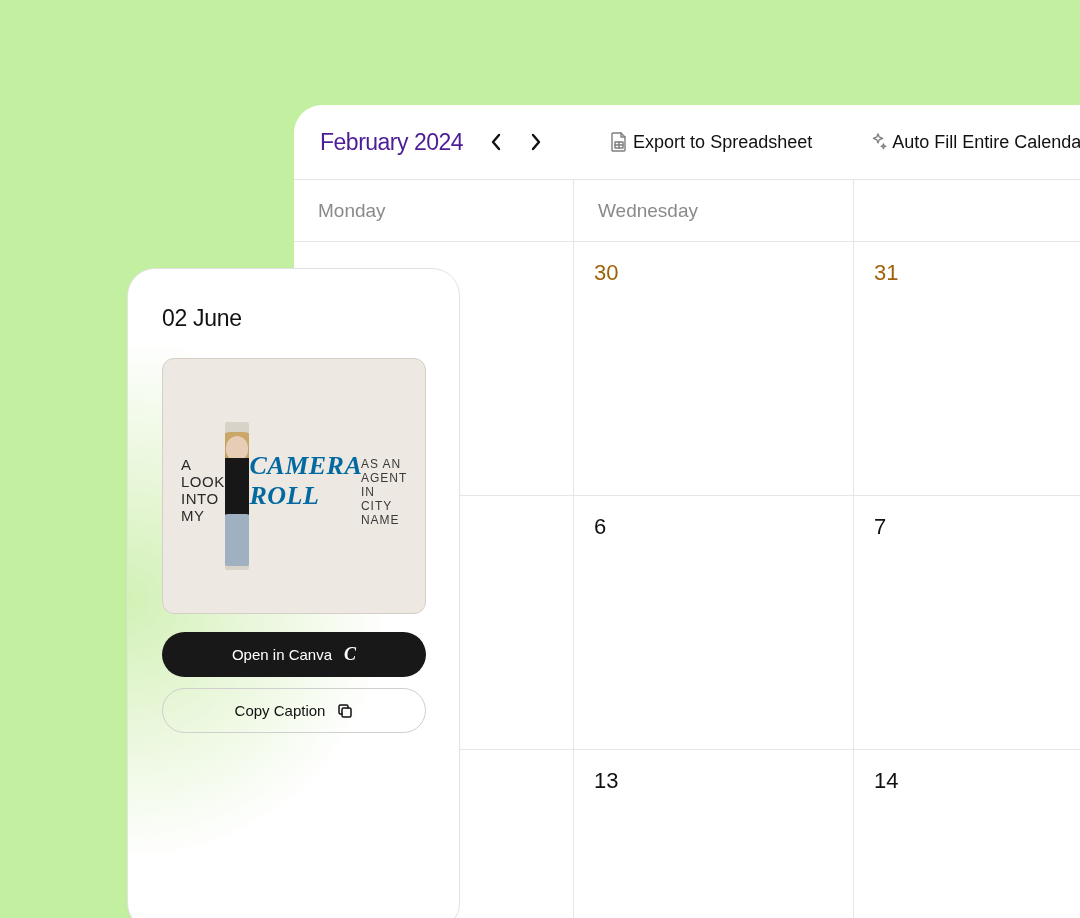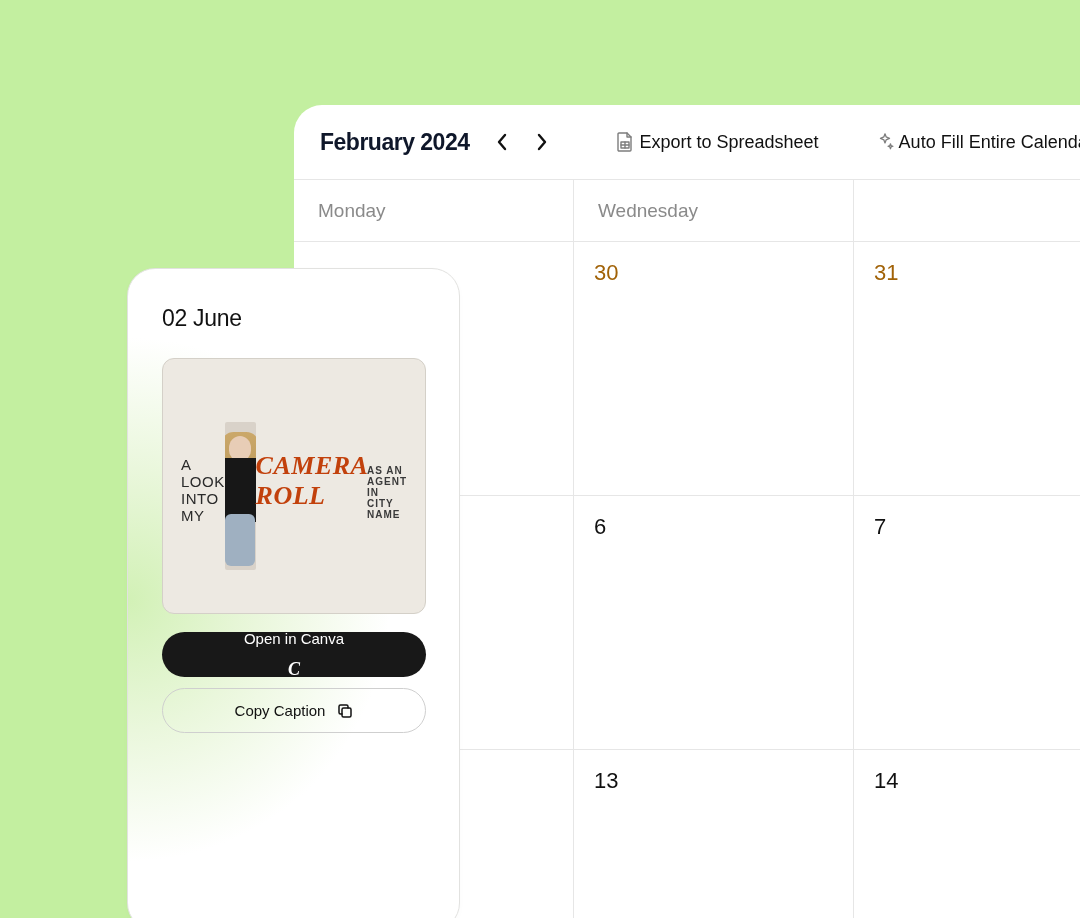--- a/index.html
+++ b/index.html
@@ -24,23 +24,23 @@
   .cal-toolbar {
     display: flex;
     align-items: center;
     height: 75px;
     padding: 0 26px;
     gap: 10px;
     border-bottom: 1px solid #e6e6e6;
   }
   .cal-title {
     font-size: 23px;
-    font-weight: 700;
+    font-weight: 400;
     letter-spacing: -0.5px;
-    color: #0f172a;
+    color: #4c1d95;
   }
   .nav-btns { display: flex; margin-left: 14px; gap: 22px; }
   .chev {
     width: 18px; height: 18px;
     display: flex; align-items: center; justify-content: center;
     cursor: pointer;
   }
   .chev svg { width: 12px; height: 18px; stroke: #111; fill: none; stroke-width: 2.4; stroke-linecap: round; stroke-linejoin: round; }
 
   .tool-link {
@@ -152,45 +152,44 @@
     background: #9fb0c1; border-radius: 6px;
   }
 
   .media-bottom {
     margin-top: -18px;
     font-size: 26px;
     font-family: "Times New Roman", Georgia, serif;
     font-style: italic;
     font-weight: 700;
     letter-spacing: 0.5px;
-    color: #c2410c;
+    color: #0369a1;
     z-index: 2;
   }
   .media-sub {
     margin-top: 4px;
-    font-size: 10px;
+    font-size: 12px;
     letter-spacing: 1px;
     text-transform: uppercase;
     color: #3a3a3a;
-    font-weight: bold;
   }
 
   .btn {
     margin-top: 18px;
     width: 264px;
     height: 45px;
     border-radius: 26px;
     display: flex;
     align-items: center;
     justify-content: center;
     gap: 12px;
     font-size: 15px;
     cursor: pointer;
   }
-  .btn-primary { background: #181818; color: #fff; border: none; flex-direction: column; }
+  .btn-primary { background: #181818; color: #fff; border: none; }
   .btn-secondary { margin-top: 11px; background: transparent; color: #111; border: 1px solid #cfcfcf; }
   .btn svg { width: 16px; height: 16px; }
   .btn-primary .canva-glyph { font-family: Georgia, "Times New Roman", serif; font-style: italic; font-size: 18px; font-weight: 600; }
 </style>
 </head>
 <body>
 
 <div class="calendar-window">
 
   <div class="cal-toolbar">

